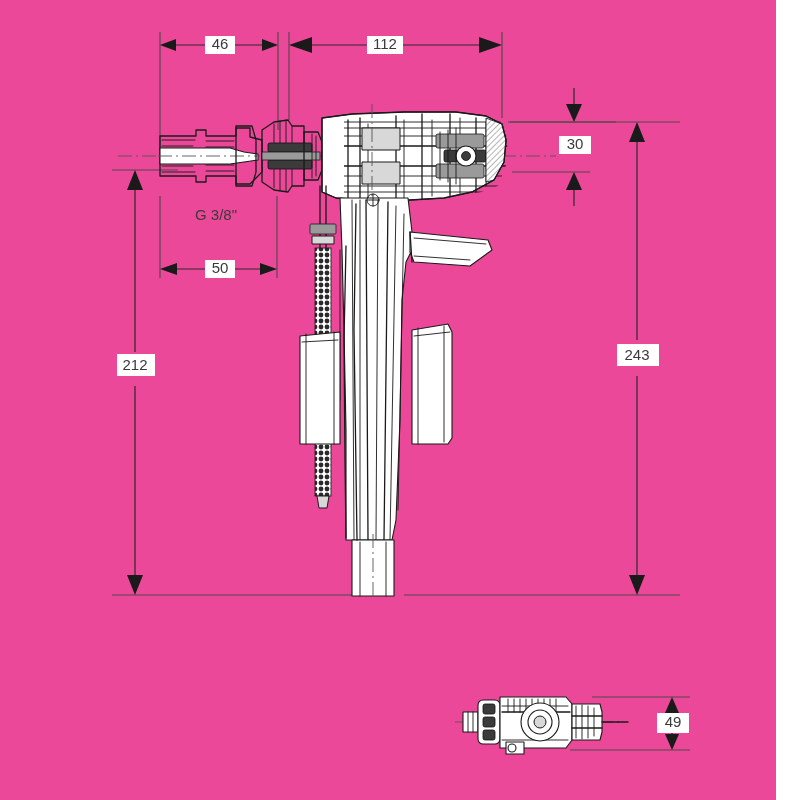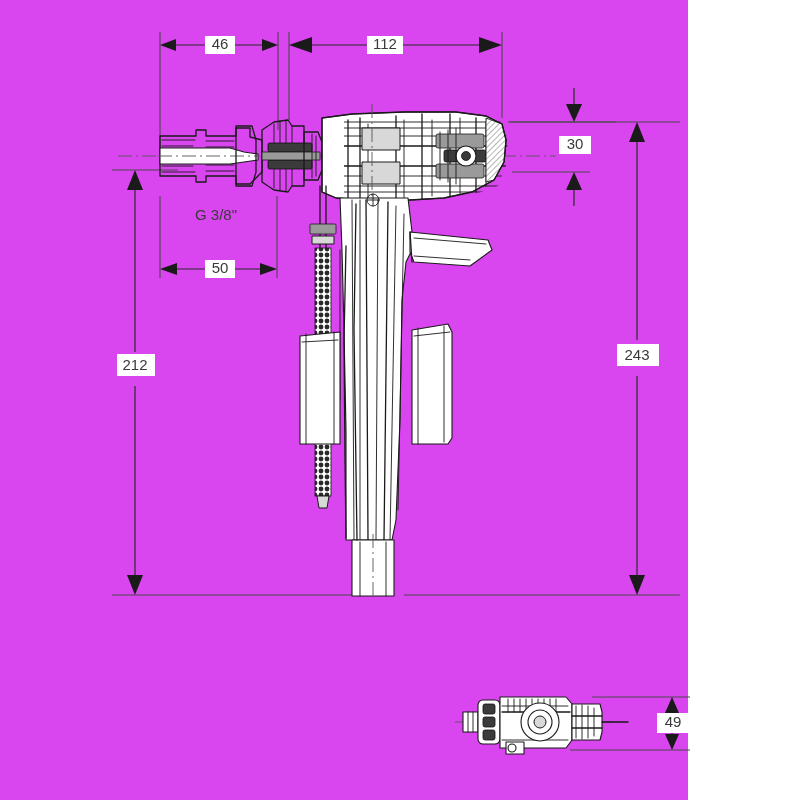--- a/index.html
+++ b/index.html
@@ -9,23 +9,23 @@
     background: #ffffff;
   }
   body {
     width: 800px;
     height: 800px;
     font-family: "Liberation Sans", sans-serif;
     overflow: hidden;
   }
   #drawing-root {
     position: relative;
-    width: 688px;
+    width: 776px;
     height: 800px;
-    background: #d946ef;
+    background: #ec4899;
   }
   svg#drawing {
     display: block;
     width: 800px;
     height: 800px;
   }
   .dim-text {
     font-family: "Liberation Sans", sans-serif;
     font-size: 15px;
     fill: #3a3a3a;

